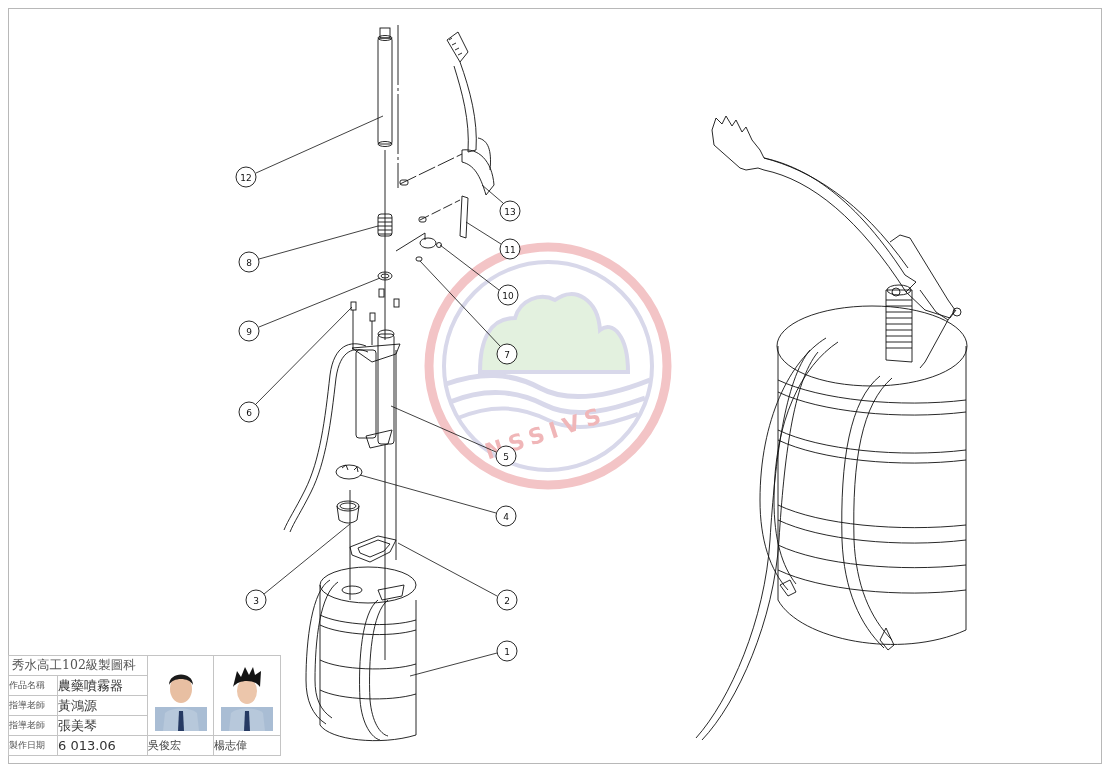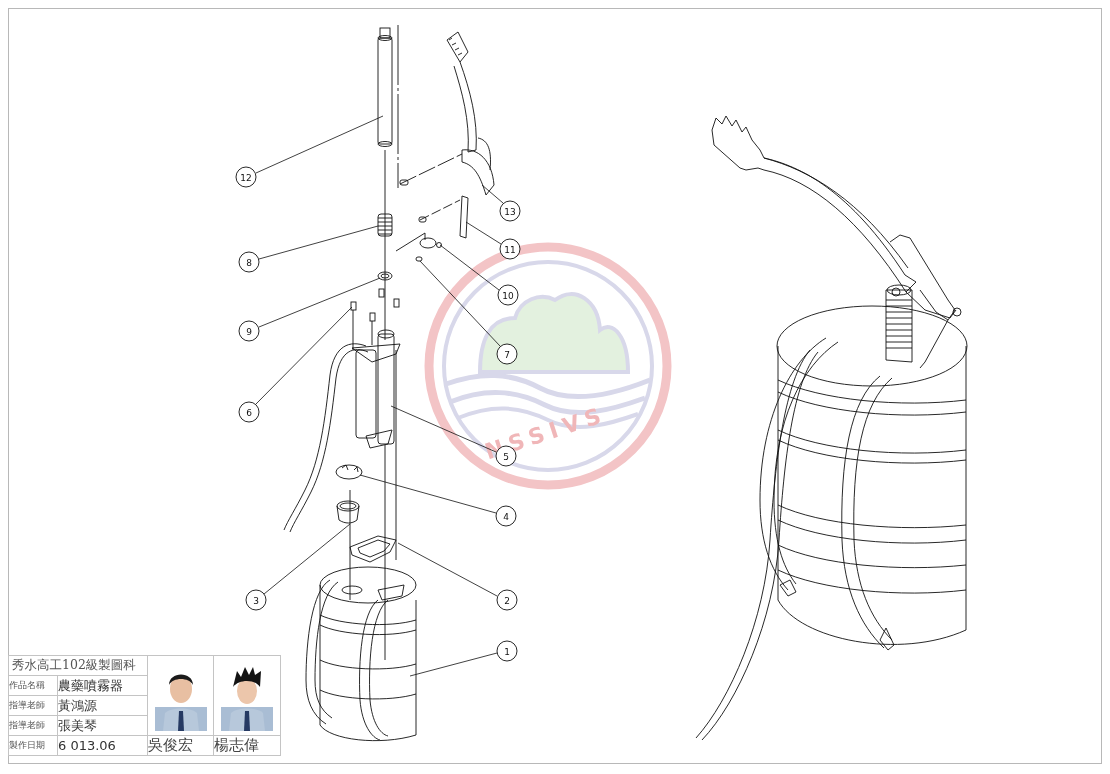--- a/index.html
+++ b/index.html
@@ -10,21 +10,21 @@
   svg#drawing { position: absolute; left: 0; top: 0; }
   .balloon-text { font-family: "DejaVu Sans", sans-serif; font-size: 9px; fill: #111; }
   #title-block { position: absolute; left: 8px; top: 655px; width: 272px; height: 97px;
                  border-collapse: collapse; table-layout: fixed; background: #fff; }
   #title-block td { border: 1px solid #c4c4c4; padding: 0; text-align: left;
                     vertical-align: middle; color: #333; overflow: hidden; }
   #title-block td.school { text-align: left; padding-left: 3px; font-family: "DejaVu Serif", serif;
                     font-size: 12.5px; color: #555; height: 19px; }
   #title-block td.label { font-size: 9px; color: #555; height: 19px; }
   #title-block td.value { font-size: 13px; color: #333; }
-  #title-block td.name { font-size: 15px; color: #444; font-family: Liberation Sans, sans-serif; }
+  #title-block td.name { font-size: 11px; color: #444; font-family: Liberation Sans, sans-serif; }
   .photo { width: 52px; height: 70px; margin: 0 auto; position: relative; }
   .watermark-text { font-family: "DejaVu Sans", sans-serif; font-size: 22px; fill: #f0b6b8;
                     letter-spacing: 6px; font-weight: bold; }
 </style>
 </head>
 <body>
 
 <div id="frame"></div>
 
 <svg id="drawing" width="1110" height="774" viewBox="0 0 1110 774">

